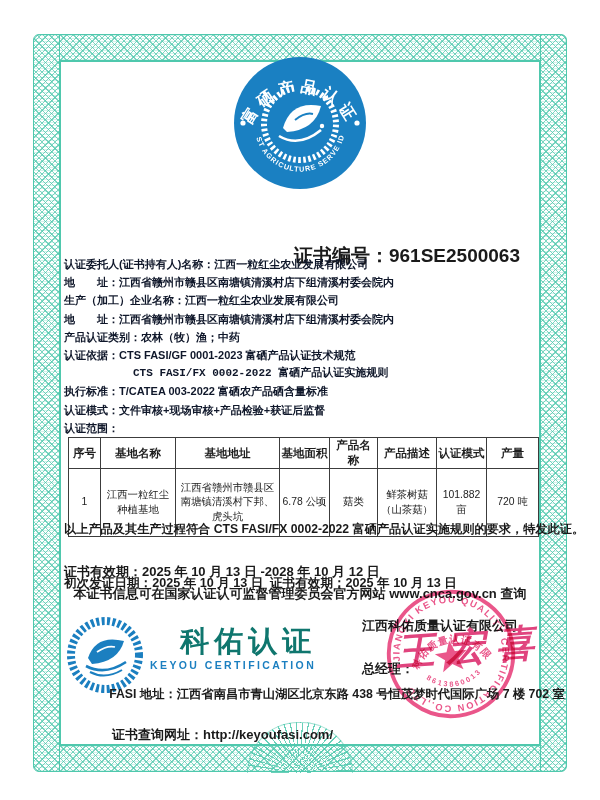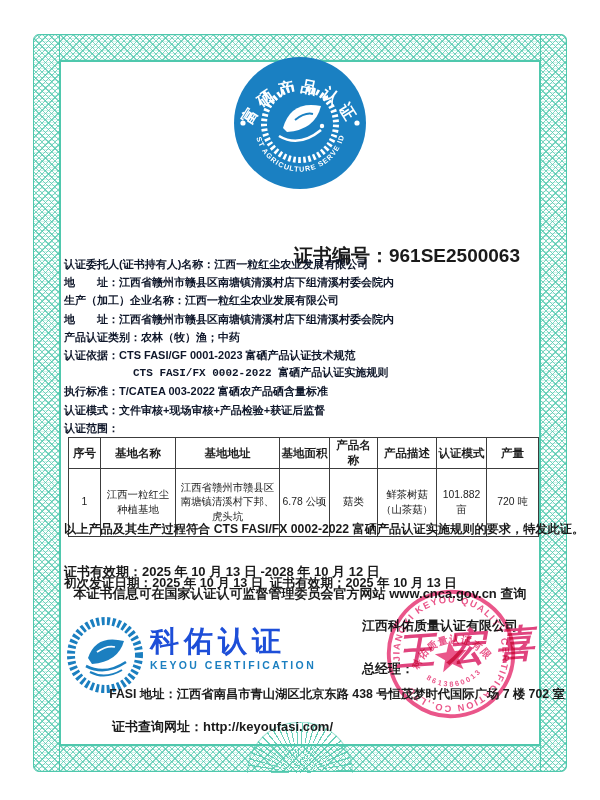--- a/index.html
+++ b/index.html
@@ -31,30 +31,30 @@
   .scope-table th,.scope-table td{border:1px solid #3c3c3c;text-align:center;vertical-align:middle;}
   .scope-table th{font-size:11.5px;font-weight:bold;height:27px;padding:0 1px;color:#1e1e1e;}
   .scope-table td{font-size:10.4px;font-weight:normal;height:67px;padding:0 2px;line-height:1.4;color:#222;}
   .statement{left:64px;top:521px;font-size:12.2px;font-weight:bold;white-space:nowrap;}
   .dates1{left:64px;top:543px;font-size:12.6px;font-weight:bold;width:476px;margin-top:32px;}
   .dates1 .second{position:absolute;left:206px;top:0;}
   .dates2{left:64px;top:563px;font-size:13px;font-weight:bold;}
   .notice{top:585px;left:0;width:100%;text-align:center;font-size:13px;font-weight:bold;}
   .keyou-logo{left:64px;top:614px;}
   .brand{left:150px;top:626px;}
-  .brand-cn{font-size:29px;font-weight:bold;color:#1d4ed8;letter-spacing:5px;line-height:1.05;}
+  .brand-cn{font-size:29px;font-weight:bold;color:#0f766e;letter-spacing:5px;line-height:1.05;text-align:right;}
   .brand-en{font-size:10.5px;font-weight:bold;color:#1b7fc0;letter-spacing:2.4px;margin-top:3px;}
   .company{left:362px;top:617px;font-size:13px;font-weight:bold;}
   .gm{left:362px;top:660px;font-size:13px;font-weight:bold;}
   .signature{left:396px;top:622px;font-size:38px;font-weight:bold;font-style:italic;
     color:#e0447e;letter-spacing:12px;transform:rotate(-4deg);white-space:nowrap;}
   .seal{left:383px;top:586px;width:136px;height:136px;mix-blend-mode:multiply;opacity:.9;}
   .addr{top:686px;left:0;width:100%;text-align:center;font-size:12.3px;font-weight:bold;white-space:nowrap;padding-left:37px;}
   .contact{top:710px;left:0;width:100%;height:20px;font-size:13px;font-weight:bold;}
-  .contact .site{position:absolute;left:112px;top:8px;}
+  .contact .site{position:absolute;left:112px;top:16px;}
   .contact .tel{position:absolute;left:388px;top:0;}
 </style>
 </head>
 <body>
 
 <div class="page">
 
   <div class="gborder b-top"></div>
   <div class="gborder b-bottom"></div>
   <div class="gborder b-left"></div>

